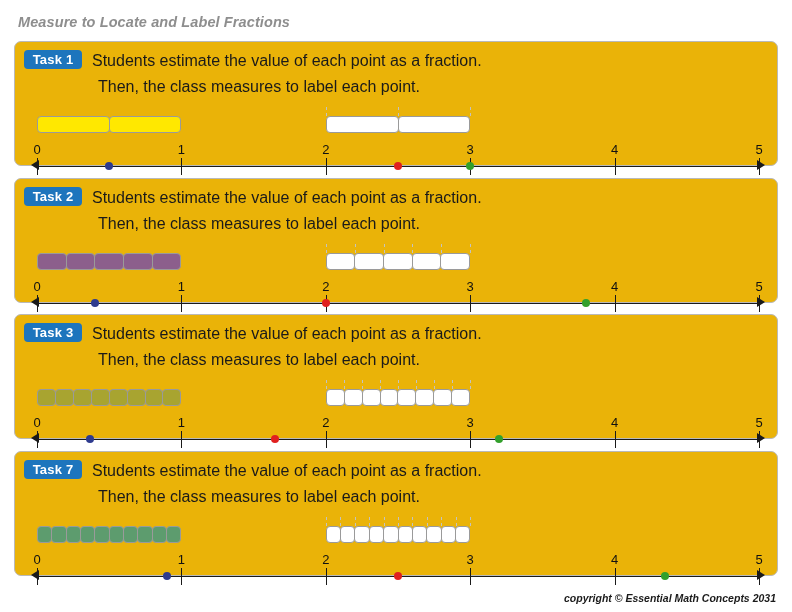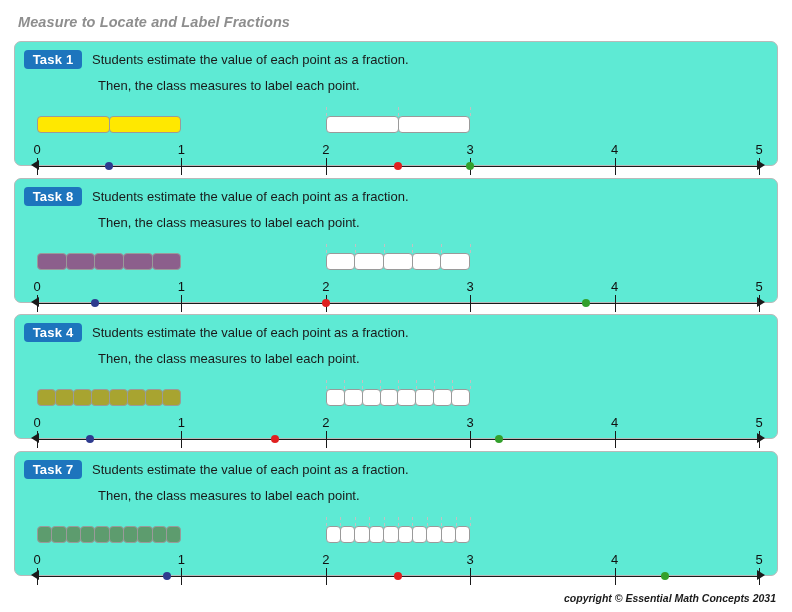--- a/index.html
+++ b/index.html
@@ -44,21 +44,21 @@
     white-space: nowrap;
   }
 
   
   .panel {
     position: absolute;
     left: 14px;
     width: 764px;
     border: 1px solid #b9b9b9;
     border-radius: 7px;
-    background: #5eead4;
+    background: #eab308;
     box-sizing: border-box;
   }
 
   .badge {
     position: absolute;
     left: 9px; top: 8px;
     width: 58px; height: 19px;
     background: #1d75bd;
     border-radius: 4px;
     color: #ffffff;
@@ -66,21 +66,21 @@
     font-weight: bold;
     line-height: 19px;
     text-align: center;
     letter-spacing: 0.2px;
     box-sizing: border-box;
   }
 
   .instr {
     position: absolute;
     left: 77px;
-    font-size: 13px;
+    font-size: 16px;
     color: #1a1a1a;
     white-space: nowrap;
     text-align: center;
   }
   .instr-1 { top: 10px; }
   .instr-2 { top: 36px; left: 83px; }
 
   
   .bars {
     position: absolute;
@@ -217,21 +217,21 @@
           <div class="tick" style="left: 599.6px;"></div>
           <div class="tick-label" style="left: 599.6px;">4</div>
           <div class="tick" style="left: 744px;"></div>
           <div class="tick-label" style="left: 744px;">5</div>
           <div class="dot" style="left: 94.2px; background: rgb(46, 59, 143);"></div>
           <div class="dot" style="left: 383px; background: rgb(224, 32, 32);"></div>
           <div class="dot" style="left: 455.2px; background: rgb(51, 160, 44);"></div>
         </div>
       </div>
       <div class="panel" style="top: 178px; height: 125px;">
-        <div class="badge">Task 8</div>
+        <div class="badge">Task 2</div>
         <div class="instr instr-1">Students estimate the value of each point as a fraction.</div>
         <div class="instr instr-2">Then, the class measures to label each point.</div>
         <div class="bars" style="left: 22px; top: 74px; width: 144.4px;">
           <div class="bar-seg" style="background: rgb(140, 95, 140);"></div>
           <div class="bar-seg" style="background: rgb(140, 95, 140);"></div>
           <div class="bar-seg" style="background: rgb(140, 95, 140);"></div>
           <div class="bar-seg" style="background: rgb(140, 95, 140);"></div>
           <div class="bar-seg" style="background: rgb(140, 95, 140);"></div>
         </div>
         <div class="bars" style="left: 310.8px; top: 74px; width: 144.4px;">
@@ -264,21 +264,21 @@
           <div class="tick" style="left: 599.6px;"></div>
           <div class="tick-label" style="left: 599.6px;">4</div>
           <div class="tick" style="left: 744px;"></div>
           <div class="tick-label" style="left: 744px;">5</div>
           <div class="dot" style="left: 79.76px; background: rgb(46, 59, 143);"></div>
           <div class="dot" style="left: 310.8px; background: rgb(224, 32, 32);"></div>
           <div class="dot" style="left: 570.72px; background: rgb(51, 160, 44);"></div>
         </div>
       </div>
       <div class="panel" style="top: 314px; height: 125px;">
-        <div class="badge">Task 4</div>
+        <div class="badge">Task 3</div>
         <div class="instr instr-1">Students estimate the value of each point as a fraction.</div>
         <div class="instr instr-2">Then, the class measures to label each point.</div>
         <div class="bars" style="left: 22px; top: 74px; width: 144.4px;">
           <div class="bar-seg" style="background: rgb(168, 164, 48);"></div>
           <div class="bar-seg" style="background: rgb(168, 164, 48);"></div>
           <div class="bar-seg" style="background: rgb(168, 164, 48);"></div>
           <div class="bar-seg" style="background: rgb(168, 164, 48);"></div>
           <div class="bar-seg" style="background: rgb(168, 164, 48);"></div>
           <div class="bar-seg" style="background: rgb(168, 164, 48);"></div>
           <div class="bar-seg" style="background: rgb(168, 164, 48);"></div>

